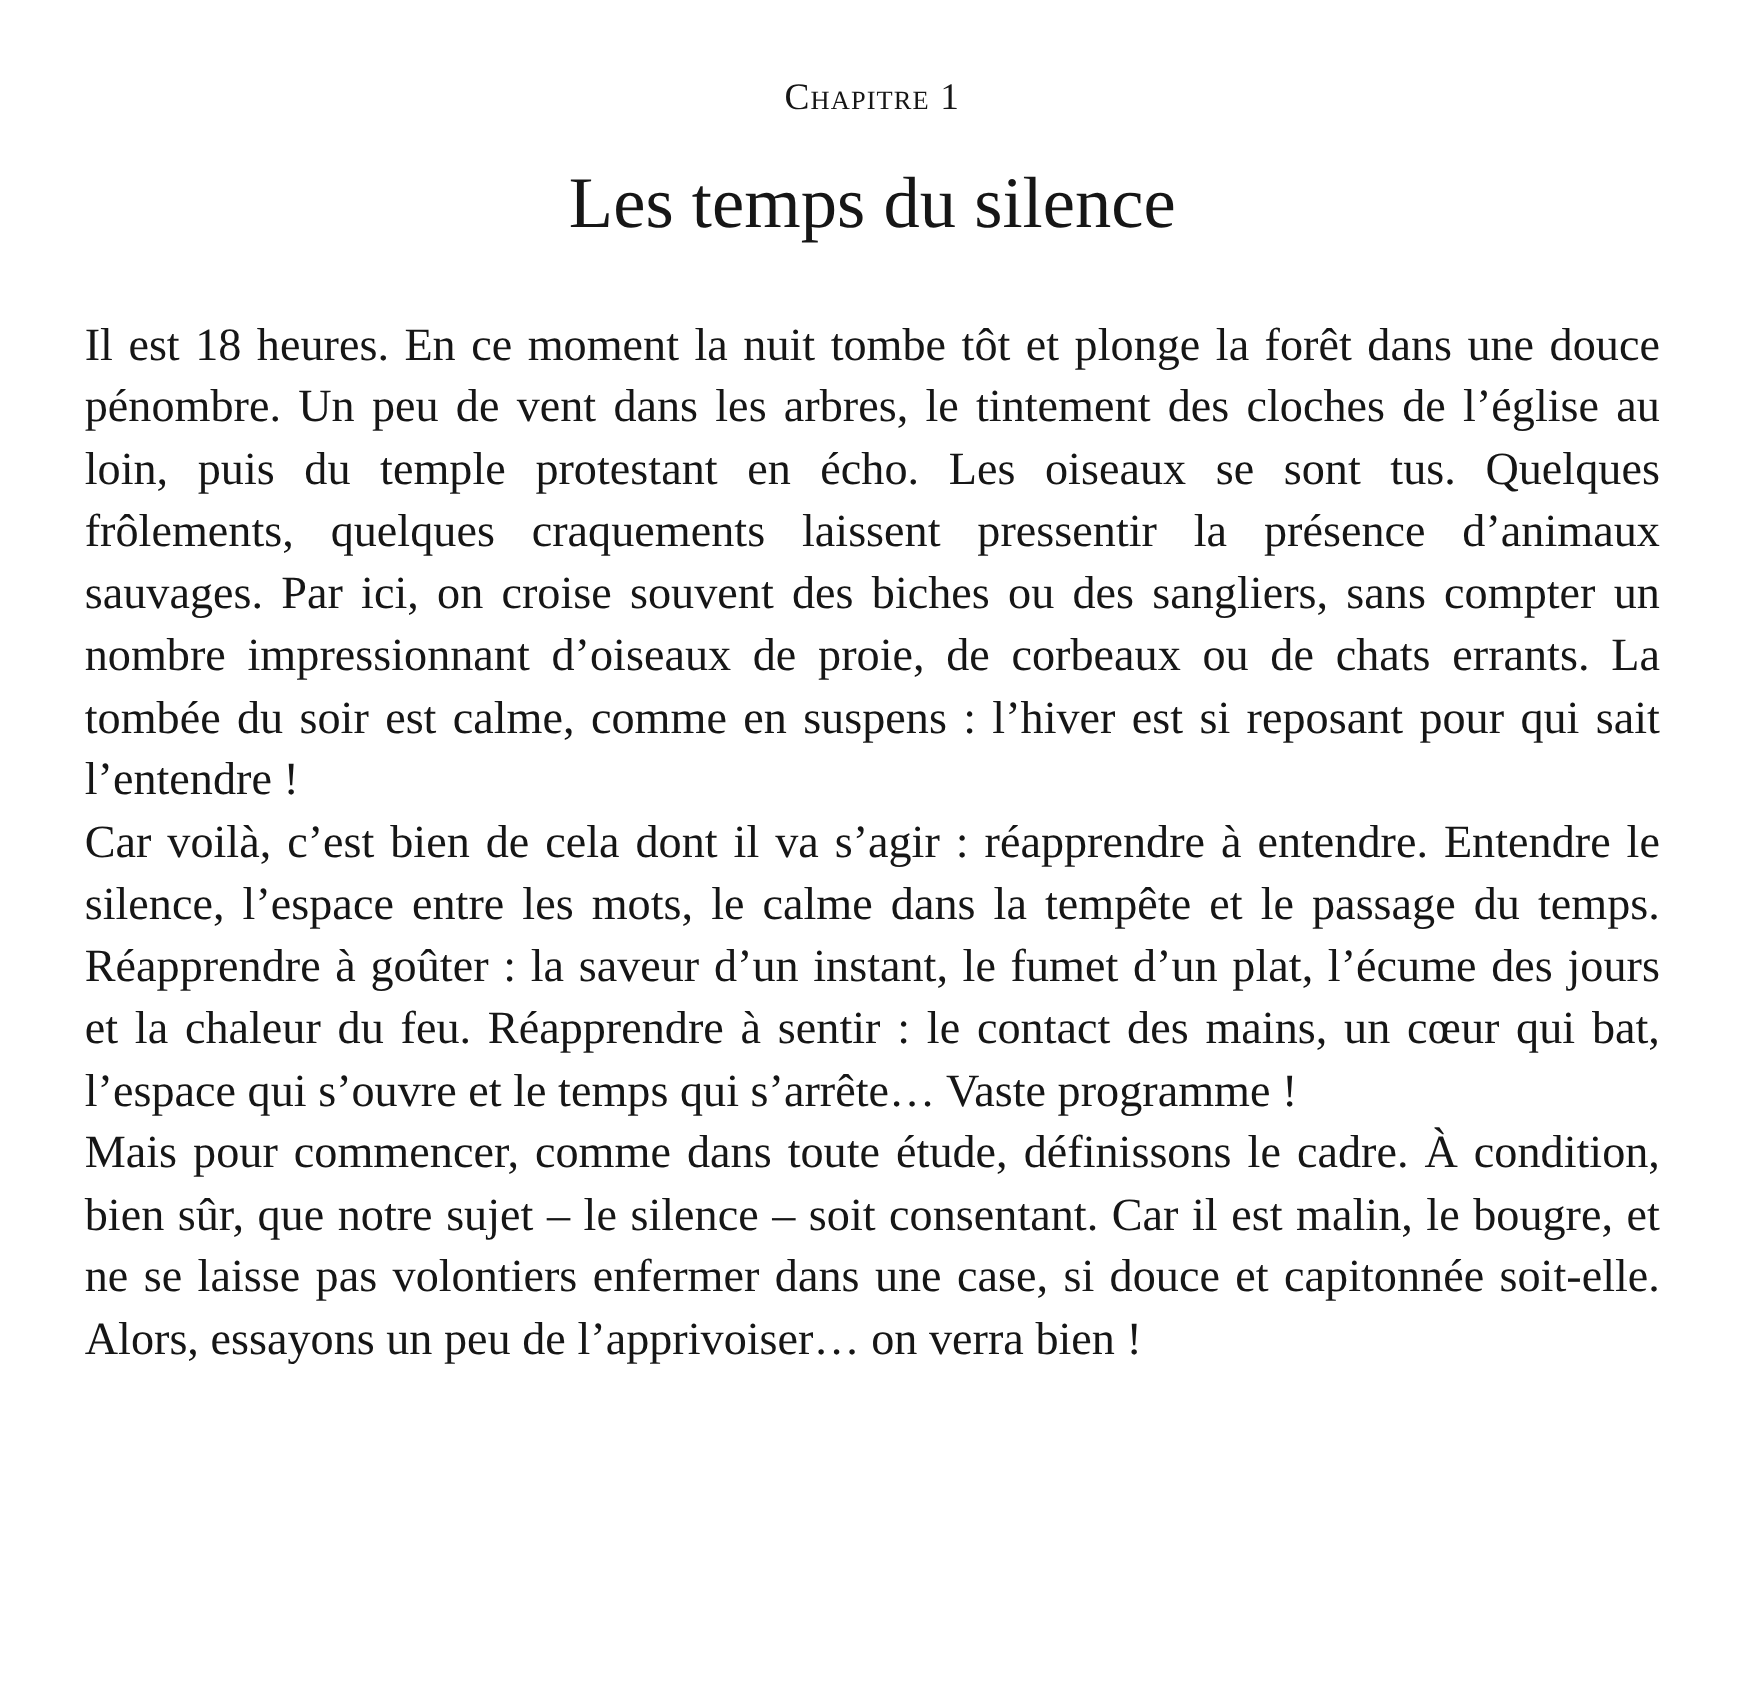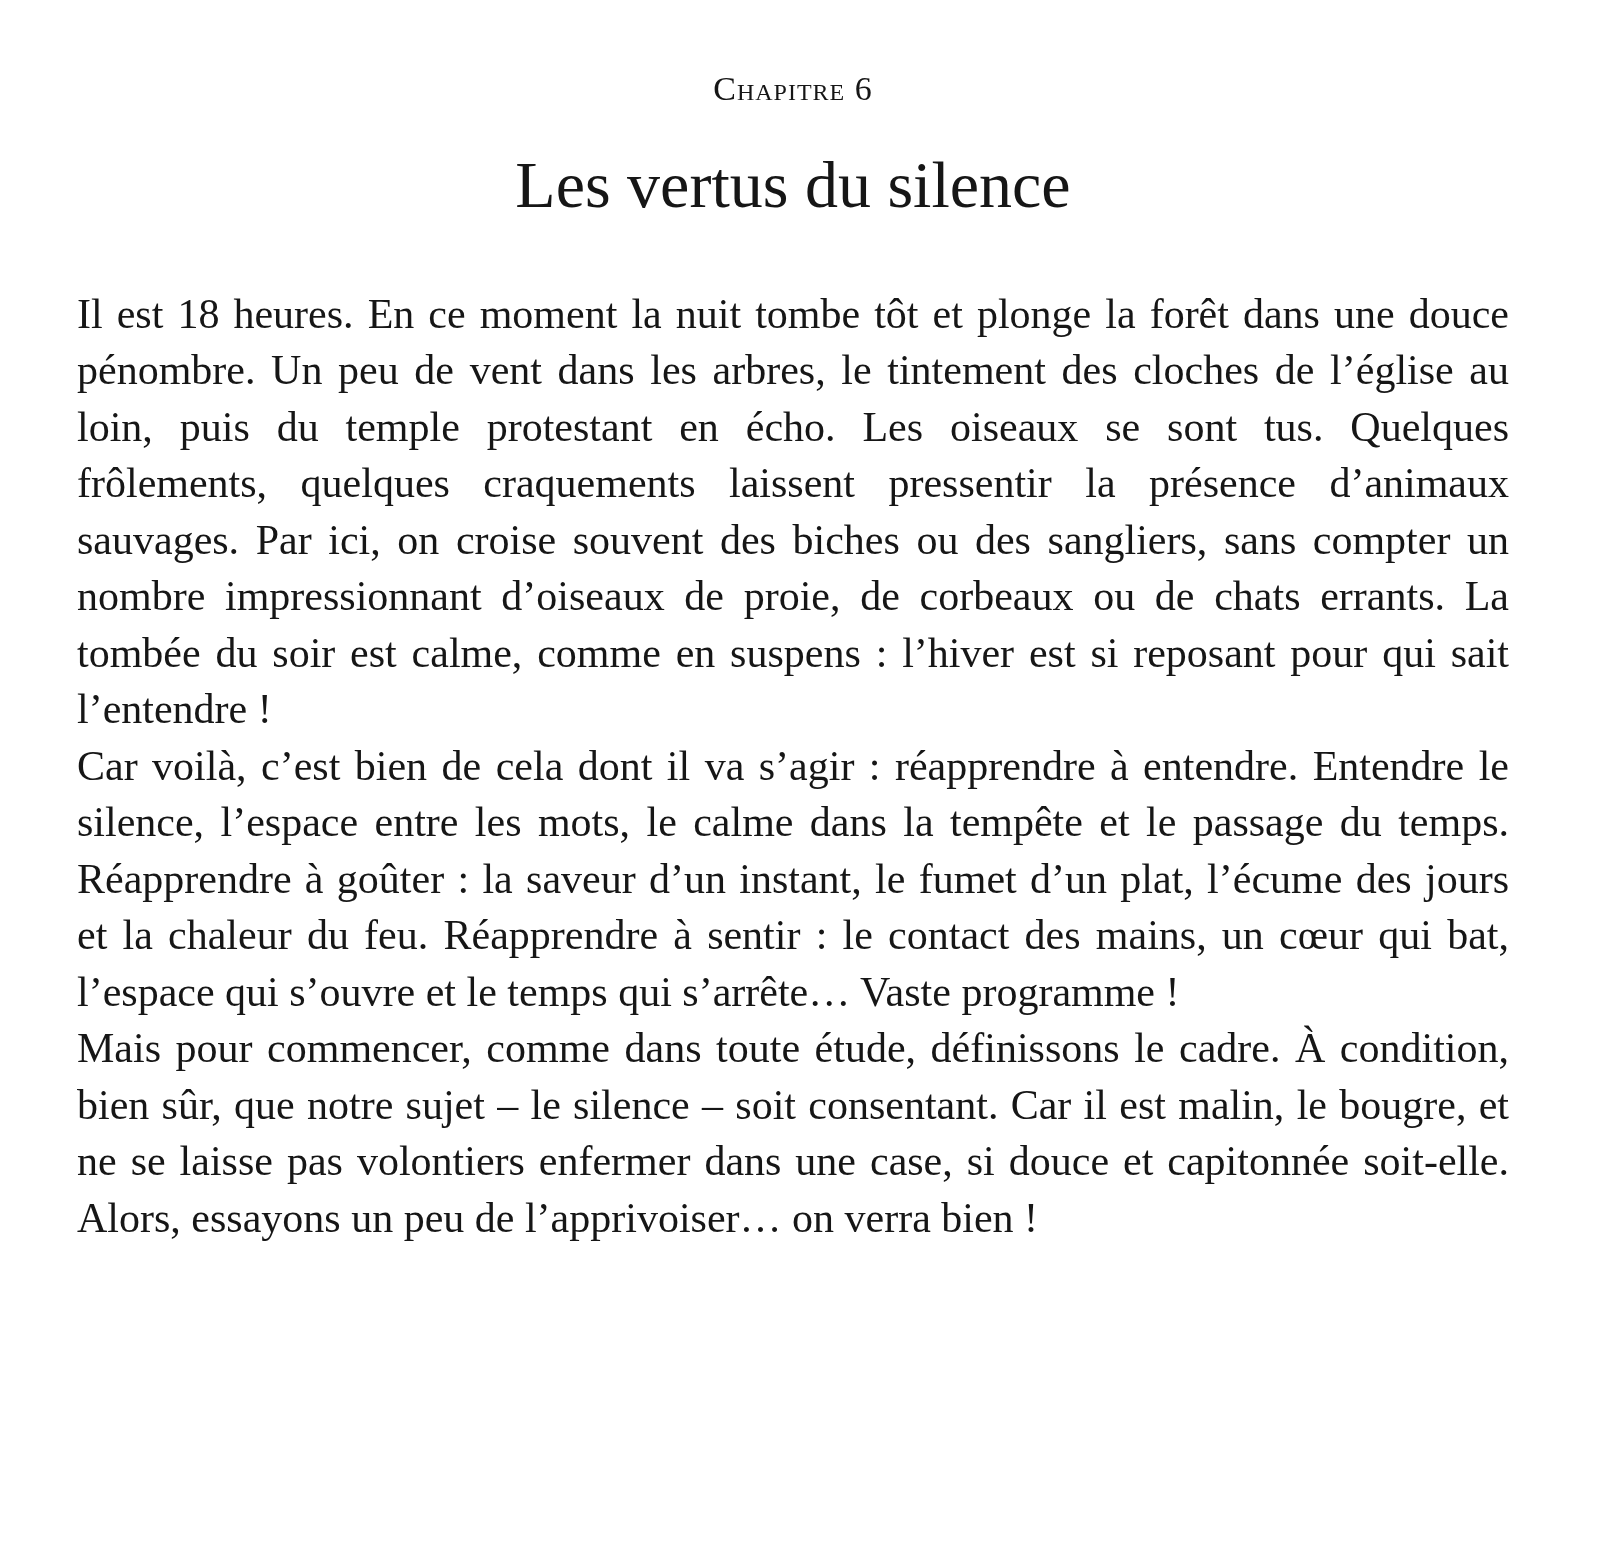--- a/index.html
+++ b/index.html
@@ -44,22 +44,22 @@
     line-height: 56.5px;
     text-align: justify;
     text-justify: inter-word;
     color: #161616;
   }
 </style>
 </head>
 <body>
 
 <div class="page">
-  <div class="chapter-label">Chapitre 6</div>
+  <div class="chapter-label">Chapitre 1</div>
 
-  <h1 class="page-title">Les vertus du silence</h1>
+  <h1 class="page-title">Les temps du silence</h1>
 
   <div class="body-text">
     <p>Il est 18 heures. En ce moment la nuit tombe tôt et plonge la forêt dans une douce pénombre. Un peu de vent dans les arbres, le tintement des cloches de l’église au loin, puis du temple protestant en écho. Les oiseaux se sont tus. Quelques frôlements, quelques craquements laissent pressentir la présence d’animaux sauvages. Par ici, on croise souvent des biches ou des sangliers, sans compter un nombre impressionnant d’oiseaux de proie, de corbeaux ou de chats errants. La tombée du soir est calme, comme en suspens&nbsp;: l’hiver est si reposant pour qui sait l’entendre&nbsp;!</p>
     <p>Car voilà, c’est bien de cela dont il va s’agir&nbsp;: réapprendre à entendre. Entendre le silence, l’espace entre les mots, le calme dans la tempête et le passage du temps. Réapprendre à goûter&nbsp;: la saveur d’un instant, le fumet d’un plat, l’écume des jours et la chaleur du feu. Réapprendre à sentir&nbsp;: le contact des mains, un cœur qui bat, l’espace qui s’ouvre et le temps qui s’arrête… Vaste programme&nbsp;!</p>
     <p>Mais pour commencer, comme dans toute étude, définissons le cadre. À condition, bien sûr, que notre sujet – le silence – soit consentant. Car il est malin, le bougre, et ne se laisse pas volontiers enfermer dans une case, si douce et capitonnée soit-elle. Alors, essayons un peu de l’apprivoiser… on verra bien&nbsp;!</p>
   </div>
 </div>
 
 </body></html>

